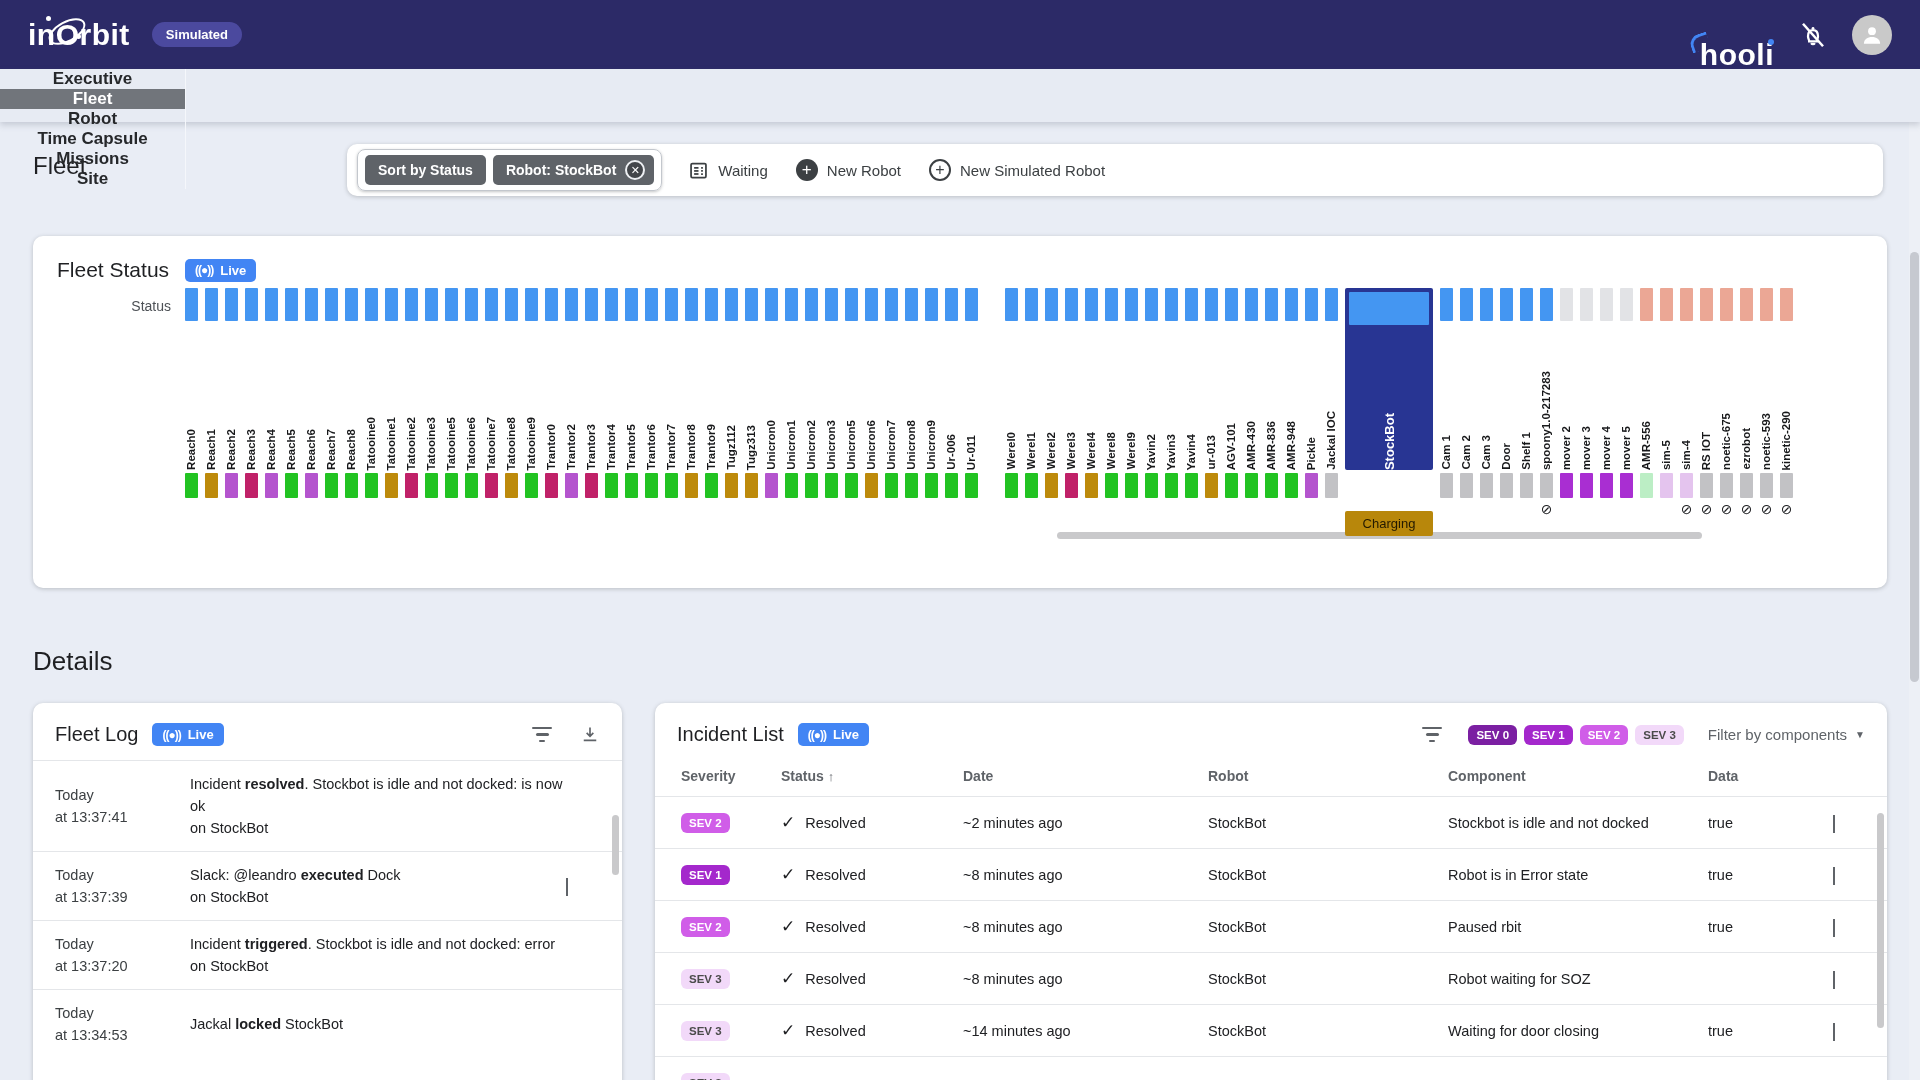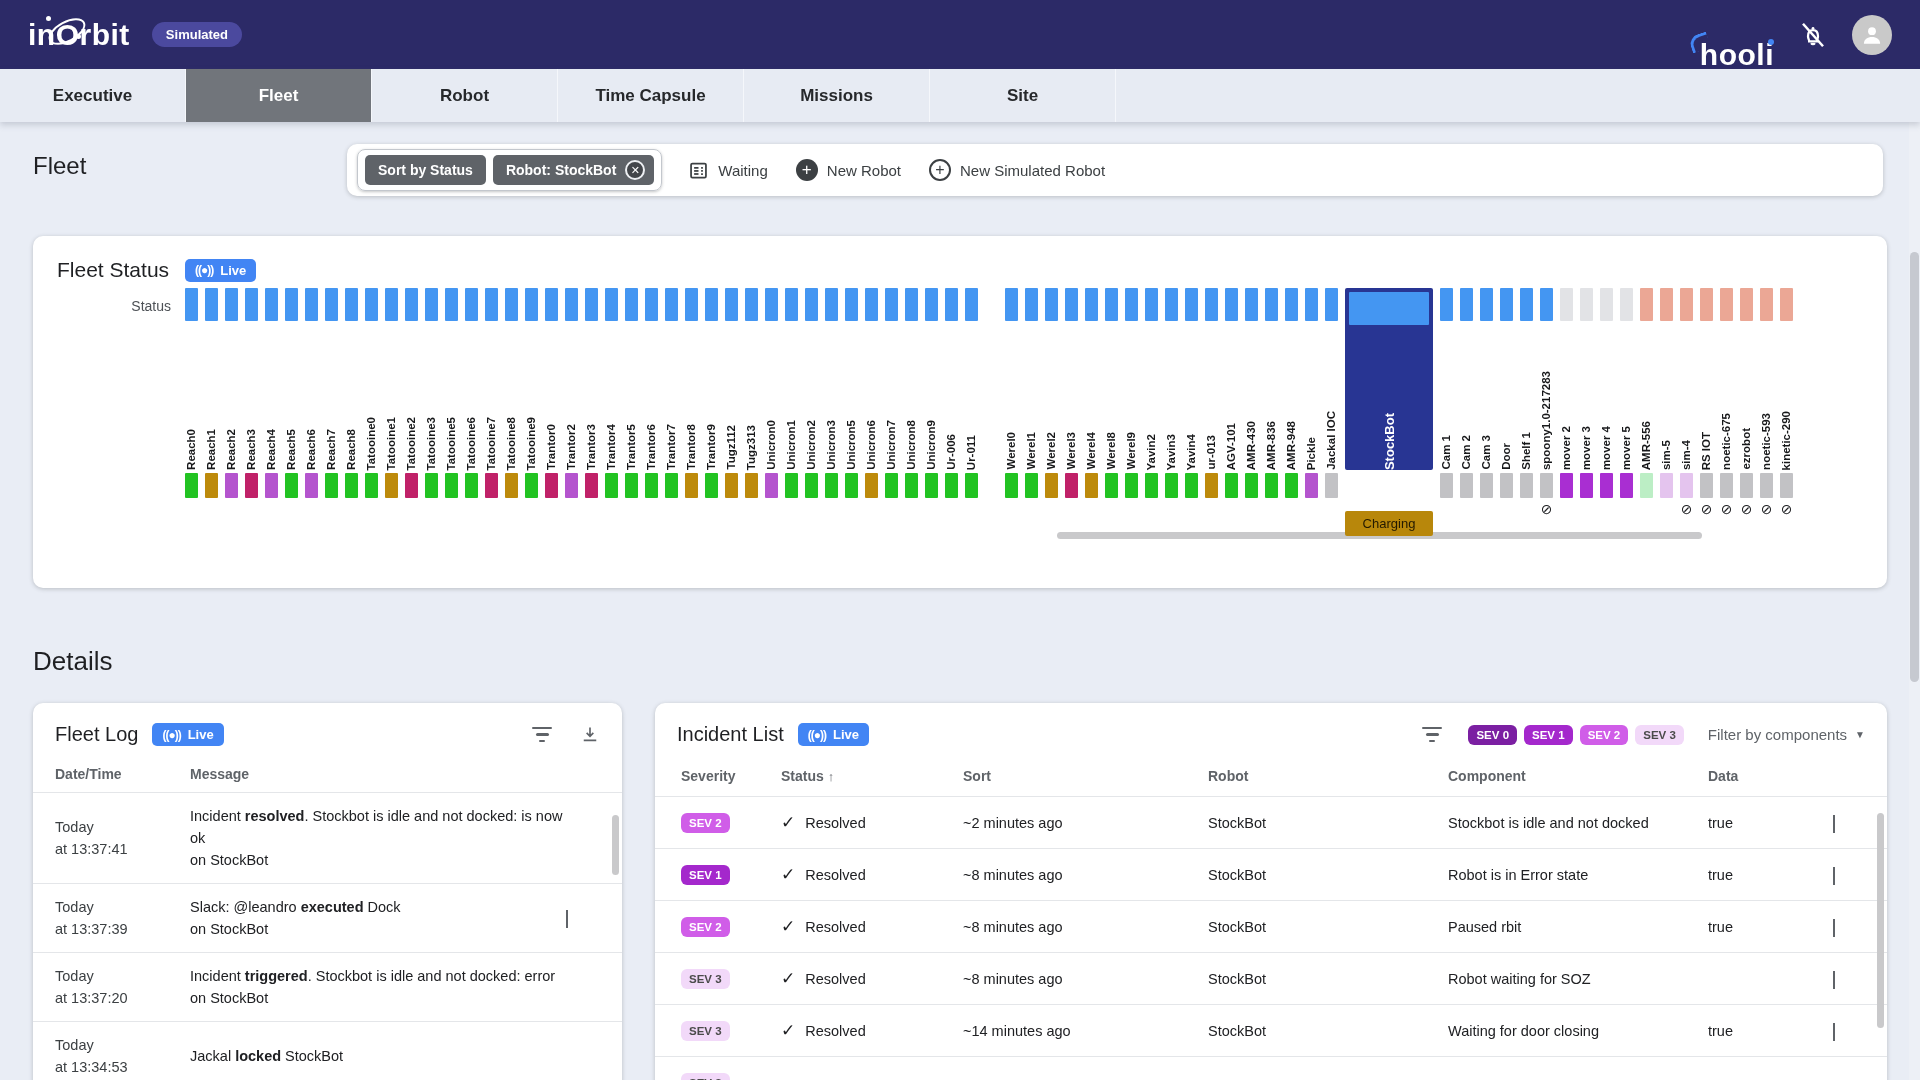--- a/index.html
+++ b/index.html
@@ -20,21 +20,21 @@
   .topbar-right { margin-left:auto; display:flex; align-items:center; gap:24px; }
   .hooli { color:#fff; font-size:30px; font-weight:bold; letter-spacing:.5px; position:relative; padding-left:10px;margin-top:40px; }
   .hooli::before { content:''; position:absolute; left:0; top:-4px; width:16px; height:14px;
     border-top:3px solid #4285f4; border-left:3px solid #4285f4; border-radius:60% 0 0 0; transform:rotate(-18deg); }
   .hooli .blue-i { color:#fff; position:relative; }
   .hooli .blue-i::after { content:''; position:absolute; top:1px; right:0px; width:6px; height:6px; border-radius:50%; background:#4285f4; }
   .bell { width:30px; height:30px; }
   .avatar { width:40px; height:40px; border-radius:50%; background:#c9c9c9; display:flex; align-items:center; justify-content:center; }
 
   
-  .nav { height:53px; background:#e7ebf3; display:flex; box-shadow:0 3px 6px rgba(90,100,120,.25); position:relative; z-index:5; }
+  .nav { height:53px; background:#e7ebf3; display:flex; box-shadow:0 3px 6px rgba(90,100,120,.25); position:relative; z-index:5;flex-direction:column; }
   .tab { width:186px; display:flex; align-items:center; justify-content:center; font-size:17px; font-weight:bold;
     color:#26282b; border-right:1px solid #f5f7fb; cursor:pointer; }
   .tab.active { background:#71757b; color:#fff; }
 
   
   .title-row { position:relative; height:64px; margin-top:16px; }
   .page-title { position:absolute; left:33px; top:14px; font-size:24px; color:#1f2023; }
   .toolbar { position:absolute; left:347px; top:6px; width:1536px; height:52px; background:#fff; border-radius:8px;
     box-shadow:0 1px 4px rgba(60,64,67,.25); display:flex; align-items:center; padding:0 10px; }
   .chip-box { border:1px solid #c3c7cd; border-radius:8px; box-shadow:0 1px 3px rgba(60,64,67,.3);
@@ -1155,25 +1155,20 @@
               <i></i>
               <i></i>
             </span>
         </span>
         <span class="icon-btn" style="margin-left:14px">
           <svg width="20" height="20" viewBox="0 0 24 24" fill="none" stroke="#5f6368" stroke-width="2">
             <path d="M12 3v10 M8 9.5l4 4 4-4 M4.5 18.5h15"></path>
           </svg>
         </span>
       </div>
-      <div class="log-cols">
-        <span>Date/Time</span>
-        <span>Message</span>
-        <span></span>
-      </div>
       <div>
           <div class="log-row">
             <div class="log-date">Today
 at 13:37:41</div>
             <div class="log-msg"><span>Incident </span><b>resolved</b><span>. Stockbot is idle and not docked: is now ok
 on StockBot</span></div>
             <div></div>
           </div>
           <div class="log-row">
             <div class="log-date">Today
@@ -1221,21 +1216,21 @@
             <span class="sev-badge" style="background: rgb(242, 217, 249); color: rgb(75, 75, 75);">SEV 3</span>
           </div>
         <div class="filter-components">
           <span>Filter by components</span>
           <span class="caret-down">▼</span>
         </div>
       </div>
       <div class="inc-cols">
         <span>Severity</span>
         <span><b>Status</b> <span class="sort-arrow">↑</span></span>
-        <span>Sort</span>
+        <span>Date</span>
         <span>Robot</span>
         <span>Component</span>
         <span>Data</span>
         <span></span>
       </div>
       <div>
           <div class="inc-row">
             <div><span class="sev-badge" style="background: rgb(208, 93, 232);">SEV 2</span></div>
             <div class="inc-status">
               <span class="checkmark">✓</span>

